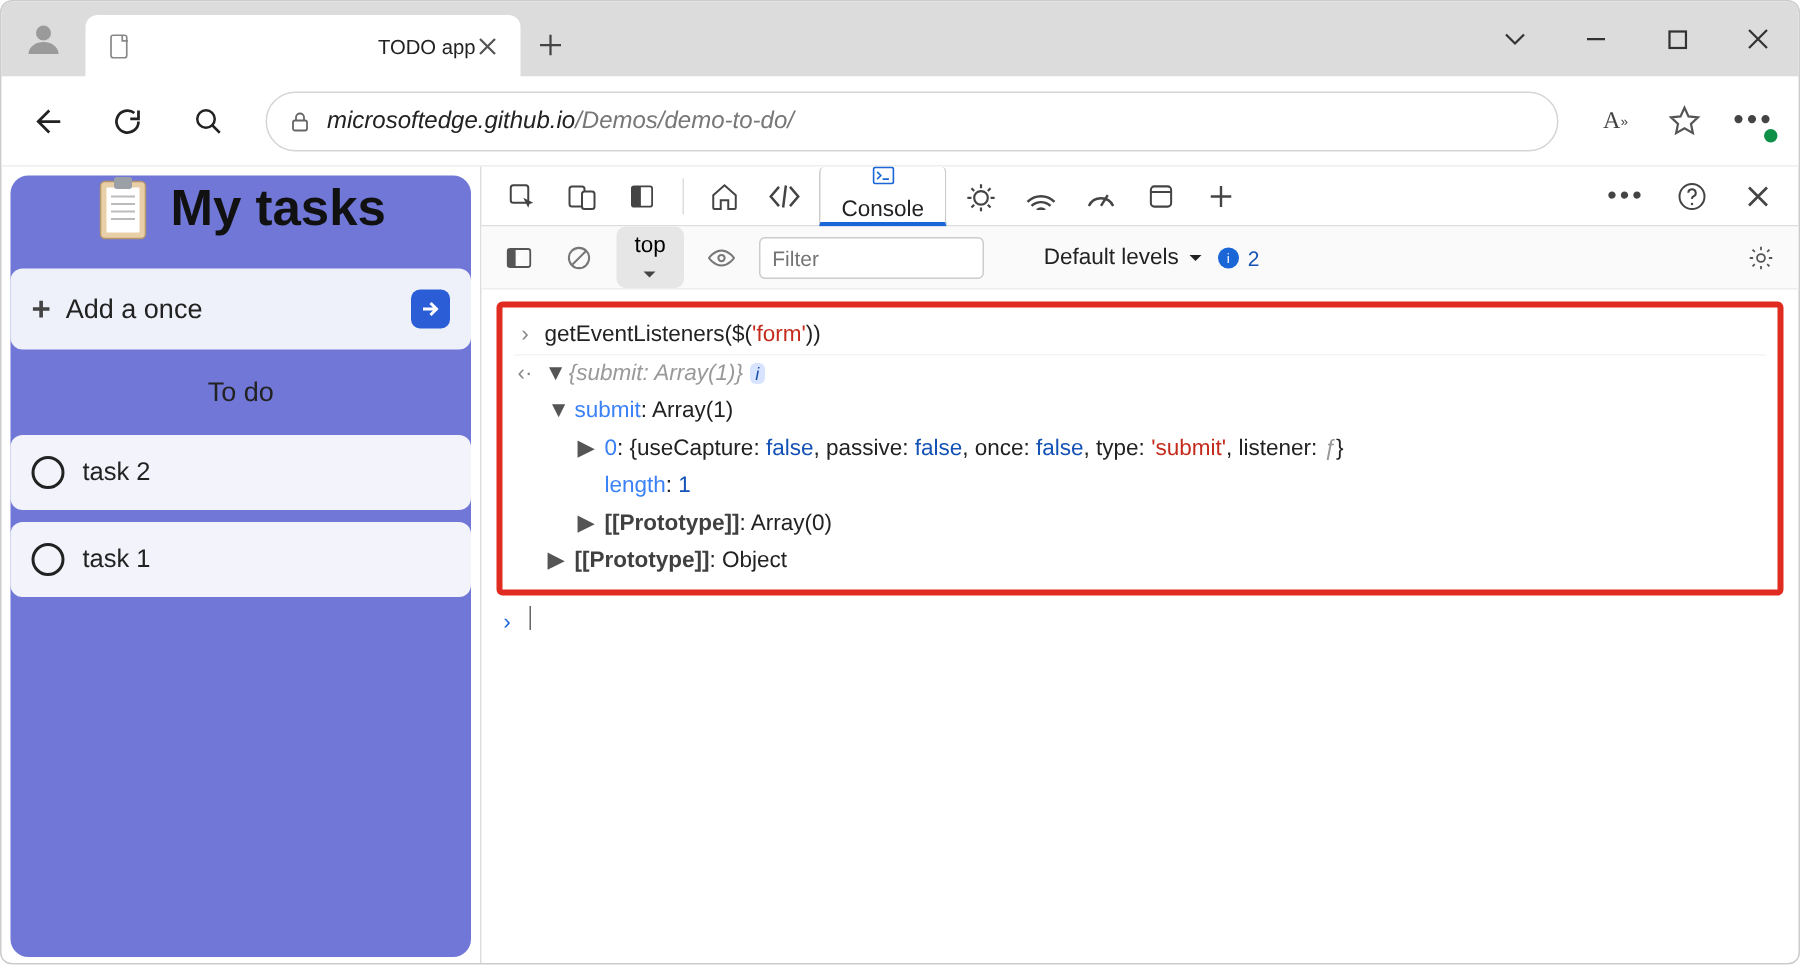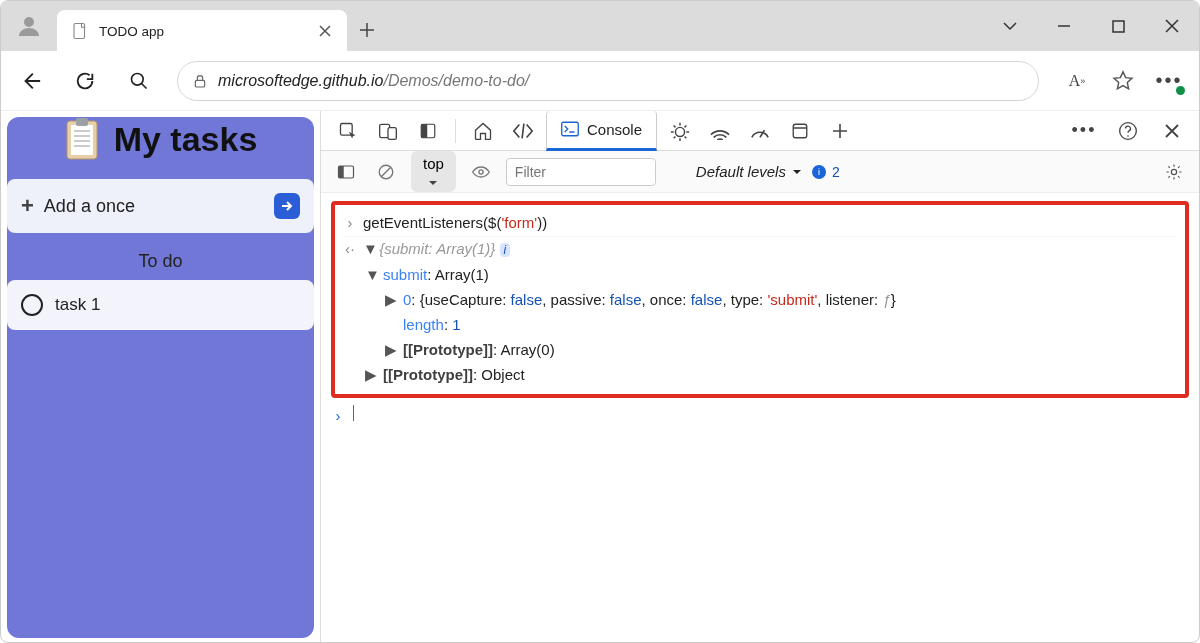--- a/index.html
+++ b/index.html
@@ -2,21 +2,21 @@
 <html><head>
 <meta charset="utf-8">
 <style>
 * { box-sizing: border-box; margin: 0; padding: 0; font-family: "Segoe UI", Arial, sans-serif; }
 body { width: 1200px; height: 643px; background: #fff; overflow: hidden; border: 1px solid #ccc; border-radius: 8px; }
 
 
 .title-bar { height: 50px; background: #dcdcdc; display: flex; align-items: flex-end; }
 .profile { width: 56px; height: 50px; display: flex; align-items: center; justify-content: center; }
 .profile svg { width: 24px; height: 24px; fill: #9a9a9a; }
-.tab { height: 42px; background: #fff; border-radius: 8px 8px 0 0; display: flex; align-items: center; padding: 0 14px; min-width: 290px; gap: 10px; margin-bottom: -1px; position: relative; }
+.tab { height: 42px; background: #fff; border-radius: 8px 8px 0 0; display: flex; align-items: center; padding: 0 14px; min-width: 290px; margin-bottom: -1px; position: relative; text-align: right; }
 .tab .favicon { width: 18px; height: 18px; }
 .tab .title { font-size: 13.5px; color: #222; flex: 1; }
 .tab .close { width: 16px; height: 16px; display: flex; align-items: center; justify-content: center; color: #555; }
 .new-tab { width: 40px; height: 42px; display: flex; align-items: center; justify-content: center; }
 .spacer { flex: 1; }
 .win-ctrl { display: flex; height: 50px; align-items: center; }
 .win-ctrl .btn { width: 54px; height: 50px; display: flex; align-items: center; justify-content: center; }
 
 
 .addr-bar { height: 60px; display: flex; align-items: center; padding: 0 14px; gap: 22px; border-bottom: 1px solid #eee; background: #fff; }
@@ -43,27 +43,27 @@
 .section-lbl { text-align: center; font-size: 18px; color: #222; }
 .task-card { background: #f2f3fb; border-radius: 8px; height: 50px; display: flex; align-items: center; padding: 0 14px; gap: 12px; }
 .task-card .circle { width: 22px; height: 22px; border: 2.5px solid #222; border-radius: 50%; }
 .task-card .name { font-size: 17px; color: #222; }
 
 
 .devtools { flex: 1; display: flex; flex-direction: column; border-left: 1px solid #ddd; }
 .dt-tabbar { height: 40px; display: flex; align-items: center; padding: 0 10px; gap: 6px; border-bottom: 1px solid #ddd; }
 .dt-tabbar .ico { width: 34px; height: 34px; display: flex; align-items: center; justify-content: center; color: #444; border-radius: 4px; }
 .dt-tabbar .divider { width: 1px; height: 24px; background: #ddd; margin: 0 4px; }
-.dt-tabbar .console-tab { display: flex; align-items: center; gap: 8px; padding: 0 14px; height: 40px; border: 1px solid #ccc; border-bottom: 3px solid #1a66d6; border-top: none; border-radius: 4px 4px 0 0; font-size: 15px; color: #222; }
+.dt-tabbar .console-tab { display: flex; align-items: center; gap: 8px; padding: 0 14px; height: 40px; border: 1px solid #ccc; border-bottom: 3px solid #1a66d6; border-top: none; border-radius: 4px 4px 0 0; font-size: 15px; color: #222; flex-direction: column; }
 .dt-tabbar .right { margin-left: auto; display: flex; gap: 10px; }
 .dt-toolbar { height: 42px; display: flex; align-items: center; padding: 0 10px; gap: 10px; border-bottom: 1px solid #eee; background: #fafafa; }
 .dt-toolbar .btn { width: 30px; height: 30px; display: flex; align-items: center; justify-content: center; color: #555; }
 .dt-toolbar .ctx { background: #e6e6e6; border-radius: 6px; padding: 4px 12px; font-size: 15px; display: flex; align-items: center; gap: 6px; flex-direction: column; }
 .dt-toolbar input.filter { border: 1px solid #ccc; border-radius: 4px; height: 28px; padding: 0 8px; font-size: 14px; width: 150px; }
-.dt-toolbar .levels { font-size: 15px; color: #222; display: flex; align-items: center; gap: 6px; font-style: italic; }
+.dt-toolbar .levels { font-size: 15px; color: #222; display: flex; align-items: center; gap: 6px; }
 .dt-toolbar .issues { display: flex; align-items: center; gap: 6px; color: #1452b5; font-size: 14px; }
 .dt-toolbar .issues .dot { width: 14px; height: 14px; background: #1a66d6; border-radius: 50%; display: flex; align-items: center; justify-content: center; color: #fff; font-size: 9px; }
 .dt-toolbar .gear { margin-left: auto; }
 
 .dt-body { flex: 1; padding: 8px 10px; font-family: Consolas, "Courier New", monospace; font-size: 15px; color: #222; }
 .hl-box { border: 4px solid #e02b20; border-radius: 4px; padding: 6px 8px; margin-bottom: 6px; }
 .drow { display: flex; align-items: flex-start; gap: 6px; line-height: 22px; border-bottom: 1px solid #f4f4f4; padding: 1px 0 2px 0; }
 .drow.no-border { border-bottom: none; }
 .gutter { color: #888; width: 14px; text-align: center; flex-shrink: 0; }
 .tri { color: #555; cursor: pointer; display: inline-block; width: 12px; }
@@ -195,20 +195,24 @@
       </div>
       <div class="arrow-btn">
         <svg width="14" height="14" viewBox="0 0 14 14">
             <path d="M2 7h9M7 3l4 4-4 4" fill="none" stroke="#fff" stroke-width="2"></path>
           </svg>
       </div>
     </div>
 
     <div class="section-lbl">To do</div>
 
+    <div class="task-card">
+      <span class="circle"></span>
+      <span class="name">task 2</span>
+    </div>
     <div class="task-card" style="margin-top:-10px;">
       <span class="circle"></span>
       <span class="name">task 1</span>
     </div>
   </div>
 
   <div class="devtools">
 
     <div class="dt-tabbar">
       <div class="ico">

